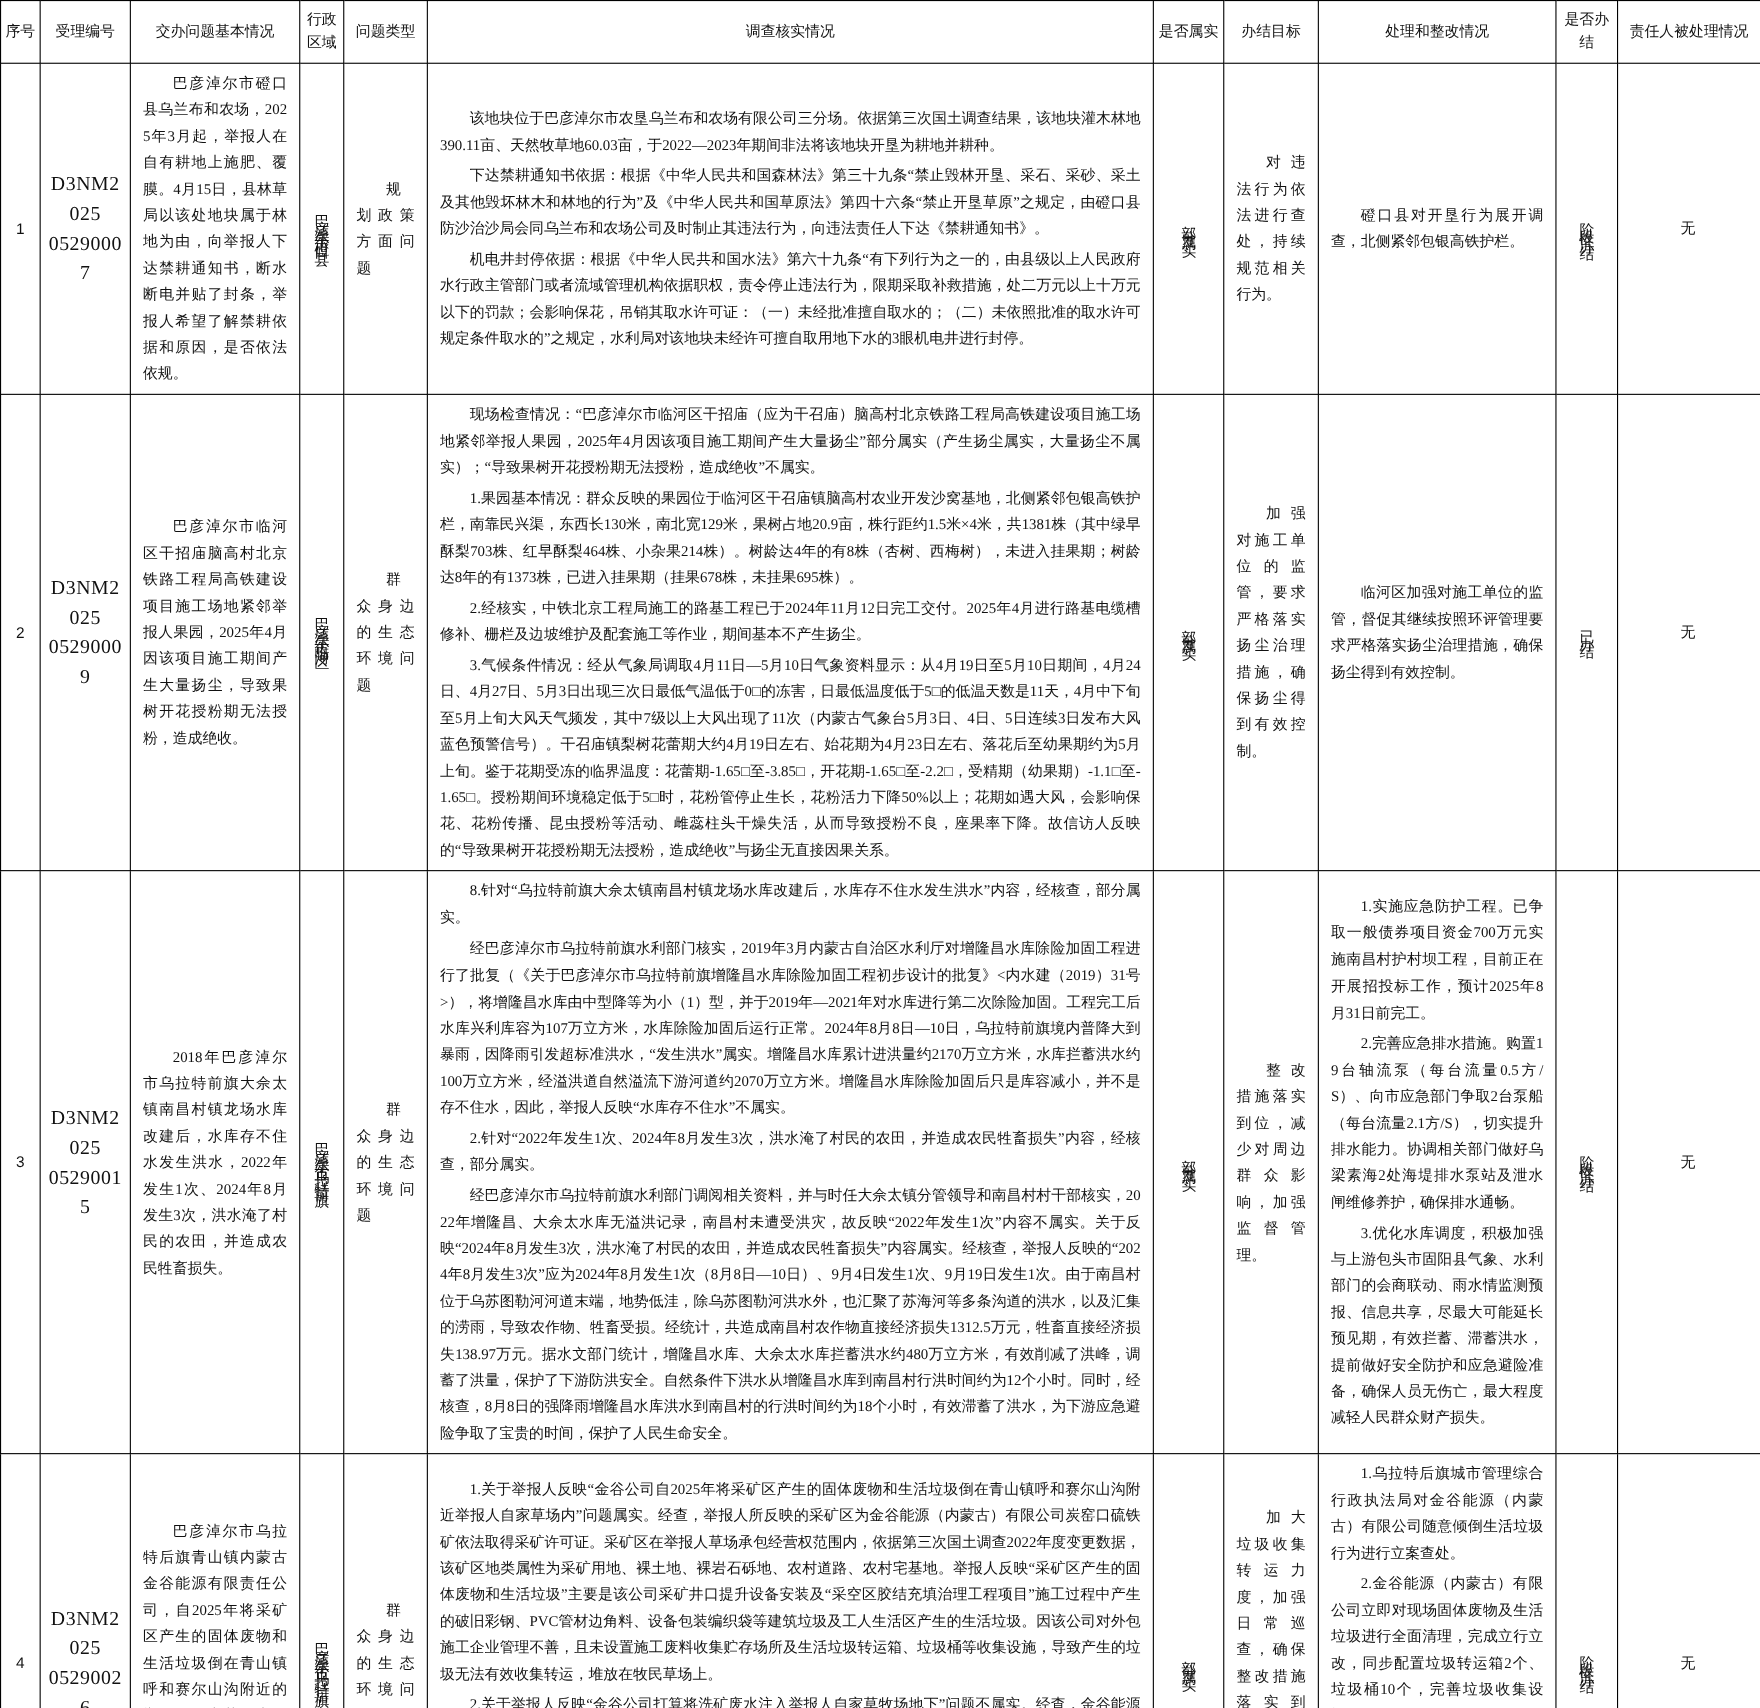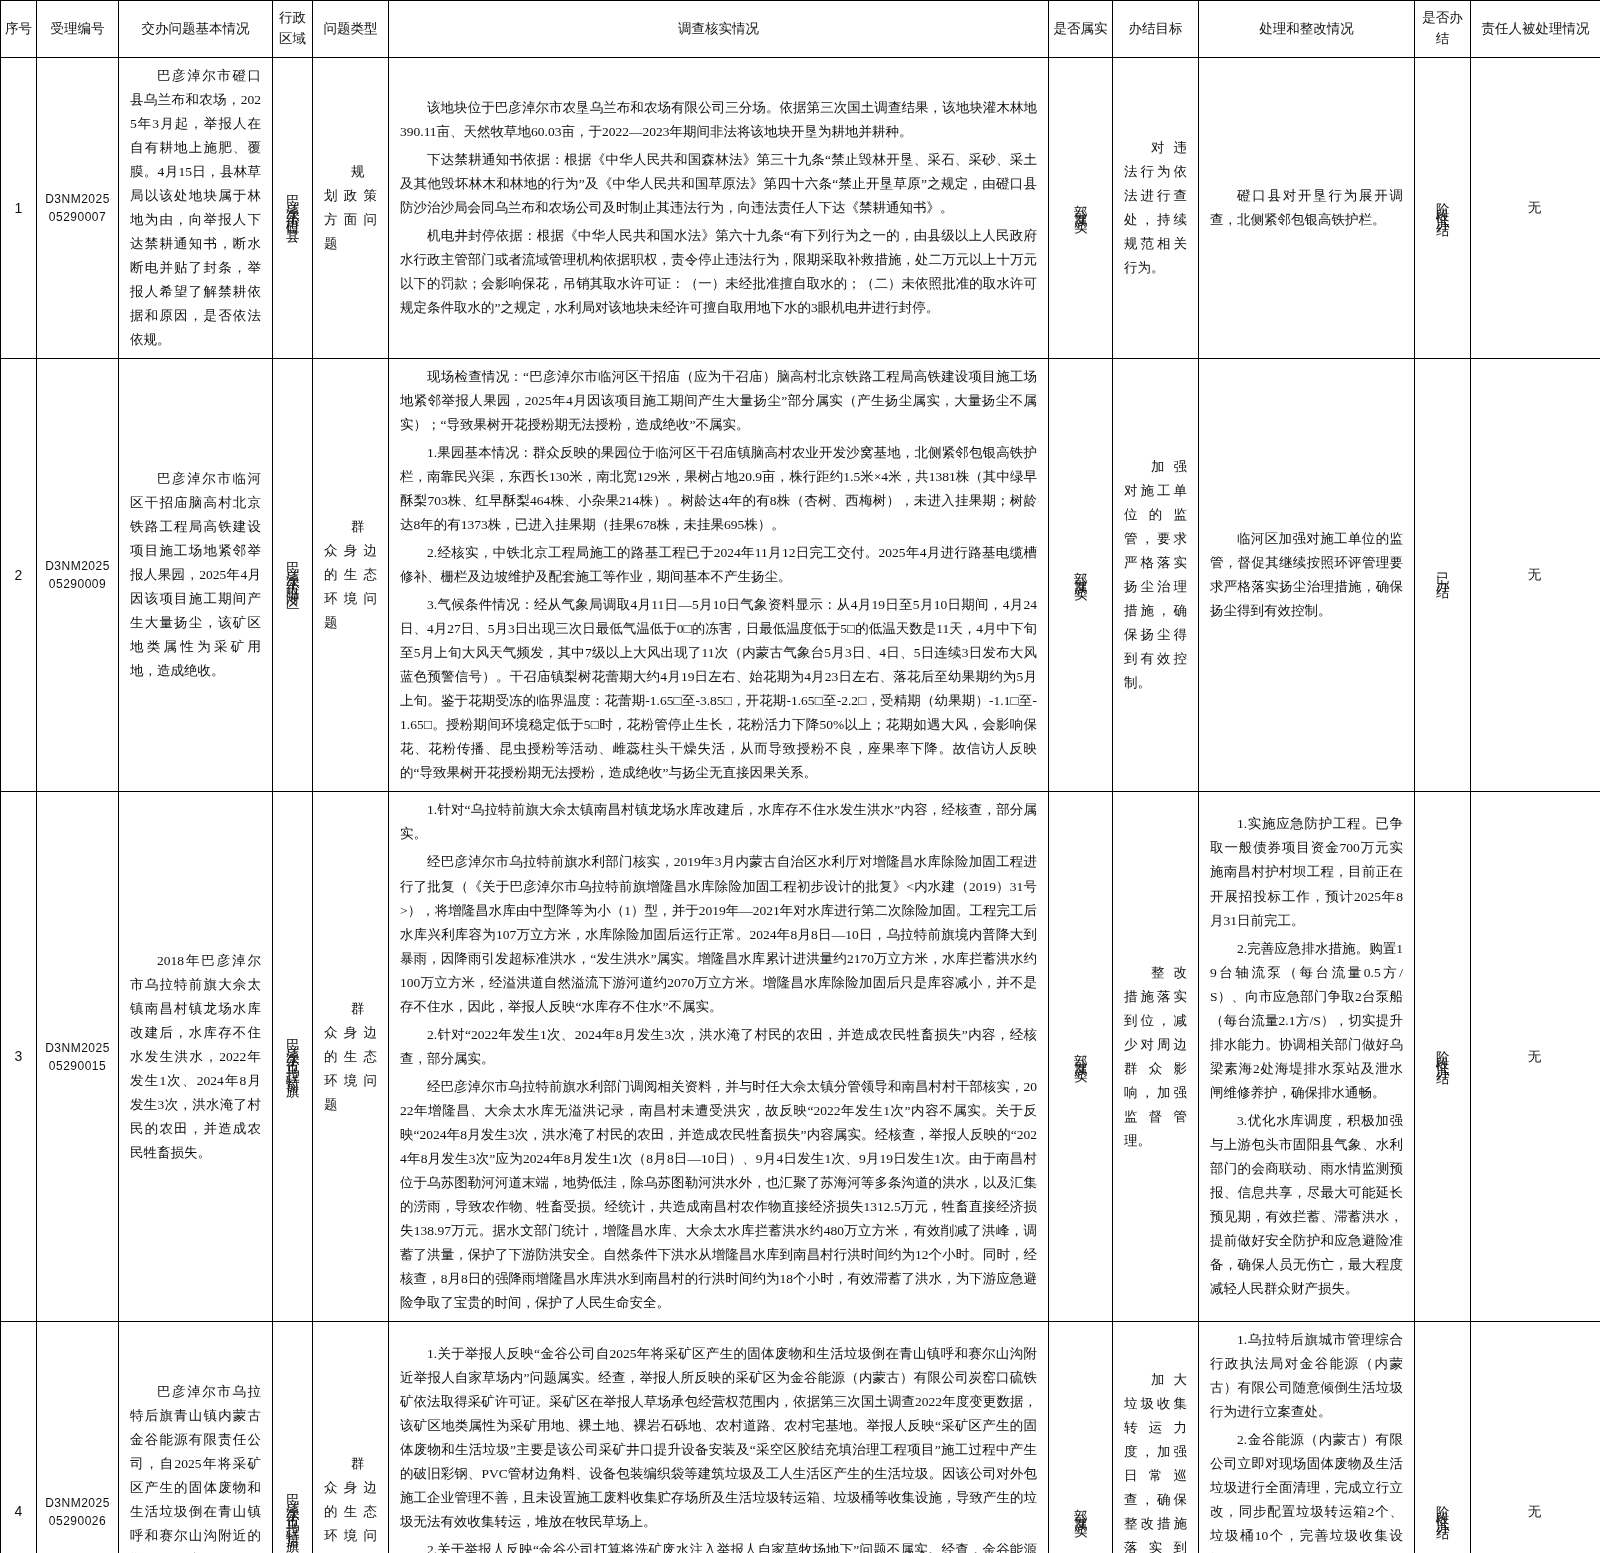--- a/index.html
+++ b/index.html
@@ -4,21 +4,21 @@
 <style>
   html,body{margin:0;padding:0;background:#ffffff;}
   .sheet{width:1600px;background:#ffffff;}
   table{width:1600px;border-collapse:collapse;table-layout:fixed;
         font-family:"Liberation Serif","DejaVu Serif",serif;color:#111;}
   th,td{border:1px solid #000;vertical-align:middle;padding:2px 7px;
         font-size:13.5px;line-height:1.78;word-break:break-all;overflow:hidden;}
   th{font-weight:400;text-align:center;line-height:1.55;padding:4px 2px;}
   .center{text-align:center;}
   .sans{font-family:"Liberation Sans","DejaVu Sans",sans-serif;}
-  .caseno{white-space:pre-line;font-size:12px;line-height:1.5;letter-spacing:.5px;}
+  .caseno{white-space:pre-line;font-size:18px;line-height:1.5;letter-spacing:.5px;font-family:Liberation Serif, serif;}
   .seq{font-size:14px;}
   td.just p{margin:4px;text-indent:2em;text-align:justify;}
   td.vcell{text-align:center;padding:2px 0;}
   .vert{writing-mode:vertical-rl;text-orientation:upright;display:inline-block;
         letter-spacing:5px;line-height:1.15;}
   .vert-wide{letter-spacing:6px;}
   td.acc{text-align:center;letter-spacing:2px;}
   tr{page-break-inside:avoid;}
 </style>
 </head>
@@ -80,21 +80,21 @@
           </td>
     <td class="vcell"><span class="vert">阶段性办结</span></td>
     <td class="acc">无</td>
   </tr>
 
   <tr style="height:410px">
     <td class="center sans seq">2</td>
     <td class="center sans caseno">D3NM2025
 05290009</td>
     <td class="just">
-            <p>巴彦淖尔市临河区干招庙脑高村北京铁路工程局高铁建设项目施工场地紧邻举报人果园，2025年4月因该项目施工期间产生大量扬尘，该矿区地类属性为采矿用地，造成绝收。</p>
+            <p>巴彦淖尔市临河区干招庙脑高村北京铁路工程局高铁建设项目施工场地紧邻举报人果园，2025年4月因该项目施工期间产生大量扬尘，导致果树开花授粉期无法授粉，造成绝收。</p>
           </td>
     <td class="vcell"><span class="vert">巴彦淖尔市临河区</span></td>
     <td class="just">
             <p>群众身边的生态环境问题</p>
           </td>
     <td class="just">
             <p>现场检查情况：“巴彦淖尔市临河区干招庙（应为干召庙）脑高村北京铁路工程局高铁建设项目施工场地紧邻举报人果园，2025年4月因该项目施工期间产生大量扬尘”部分属实（产生扬尘属实，大量扬尘不属实）；“导致果树开花授粉期无法授粉，造成绝收”不属实。</p>
             <p>1.果园基本情况：群众反映的果园位于临河区干召庙镇脑高村农业开发沙窝基地，北侧紧邻包银高铁护栏，南靠民兴渠，东西长130米，南北宽129米，果树占地20.9亩，株行距约1.5米×4米，共1381株（其中绿早酥梨703株、红早酥梨464株、小杂果214株）。树龄达4年的有8株（杏树、西梅树），未进入挂果期；树龄达8年的有1373株，已进入挂果期（挂果678株，未挂果695株）。</p>
             <p>2.经核实，中铁北京工程局施工的路基工程已于2024年11月12日完工交付。2025年4月进行路基电缆槽修补、栅栏及边坡维护及配套施工等作业，期间基本不产生扬尘。</p>
             <p>3.气候条件情况：经从气象局调取4月11日—5月10日气象资料显示：从4月19日至5月10日期间，4月24日、4月27日、5月3日出现三次日最低气温低于0□的冻害，日最低温度低于5□的低温天数是11天，4月中下旬至5月上旬大风天气频发，其中7级以上大风出现了11次（内蒙古气象台5月3日、4日、5日连续3日发布大风蓝色预警信号）。干召庙镇梨树花蕾期大约4月19日左右、始花期为4月23日左右、落花后至幼果期约为5月上旬。鉴于花期受冻的临界温度：花蕾期-1.65□至-3.85□，开花期-1.65□至-2.2□，受精期（幼果期）-1.1□至-1.65□。授粉期间环境稳定低于5□时，花粉管停止生长，花粉活力下降50%以上；花期如遇大风，会影响保花、花粉传播、昆虫授粉等活动、雌蕊柱头干燥失活，从而导致授粉不良，座果率下降。故信访人反映的“导致果树开花授粉期无法授粉，造成绝收”与扬尘无直接因果关系。</p>
@@ -115,21 +115,21 @@
     <td class="center sans caseno">D3NM2025
 05290015</td>
     <td class="just">
             <p>2018年巴彦淖尔市乌拉特前旗大佘太镇南昌村镇龙场水库改建后，水库存不住水发生洪水，2022年发生1次、2024年8月发生3次，洪水淹了村民的农田，并造成农民牲畜损失。</p>
           </td>
     <td class="vcell"><span class="vert">巴彦淖尔市乌拉特前旗</span></td>
     <td class="just">
             <p>群众身边的生态环境问题</p>
           </td>
     <td class="just">
-            <p>1.针对“乌拉特前旗大佘太镇南昌村镇龙场水库改建后，水库存不住水发生洪水”内容，经核查，部分属实。</p>
+            <p>8.针对“乌拉特前旗大佘太镇南昌村镇龙场水库改建后，水库存不住水发生洪水”内容，经核查，部分属实。</p>
             <p>经巴彦淖尔市乌拉特前旗水利部门核实，2019年3月内蒙古自治区水利厅对增隆昌水库除险加固工程进行了批复（《关于巴彦淖尔市乌拉特前旗增隆昌水库除险加固工程初步设计的批复》&lt;内水建（2019）31号&gt;），将增隆昌水库由中型降等为小（1）型，并于2019年—2021年对水库进行第二次除险加固。工程完工后水库兴利库容为107万立方米，水库除险加固后运行正常。2024年8月8日—10日，乌拉特前旗境内普降大到暴雨，因降雨引发超标准洪水，“发生洪水”属实。增隆昌水库累计进洪量约2170万立方米，水库拦蓄洪水约100万立方米，经溢洪道自然溢流下游河道约2070万立方米。增隆昌水库除险加固后只是库容减小，并不是存不住水，因此，举报人反映“水库存不住水”不属实。</p>
             <p>2.针对“2022年发生1次、2024年8月发生3次，洪水淹了村民的农田，并造成农民牲畜损失”内容，经核查，部分属实。</p>
             <p>经巴彦淖尔市乌拉特前旗水利部门调阅相关资料，并与时任大佘太镇分管领导和南昌村村干部核实，2022年增隆昌、大佘太水库无溢洪记录，南昌村未遭受洪灾，故反映“2022年发生1次”内容不属实。关于反映“2024年8月发生3次，洪水淹了村民的农田，并造成农民牲畜损失”内容属实。经核查，举报人反映的“2024年8月发生3次”应为2024年8月发生1次（8月8日—10日）、9月4日发生1次、9月19日发生1次。由于南昌村位于乌苏图勒河河道末端，地势低洼，除乌苏图勒河洪水外，也汇聚了苏海河等多条沟道的洪水，以及汇集的涝雨，导致农作物、牲畜受损。经统计，共造成南昌村农作物直接经济损失1312.5万元，牲畜直接经济损失138.97万元。据水文部门统计，增隆昌水库、大佘太水库拦蓄洪水约480万立方米，有效削减了洪峰，调蓄了洪量，保护了下游防洪安全。自然条件下洪水从增隆昌水库到南昌村行洪时间约为12个小时。同时，经核查，8月8日的强降雨增隆昌水库洪水到南昌村的行洪时间约为18个小时，有效滞蓄了洪水，为下游应急避险争取了宝贵的时间，保护了人民生命安全。</p>
           </td>
     <td class="vcell"><span class="vert">部分属实</span></td>
     <td class="just">
             <p>整改措施落实到位，减少对周边群众影响，加强监督管理。</p>
           </td>
     <td class="just">
             <p>1.实施应急防护工程。已争取一般债券项目资金700万元实施南昌村护村坝工程，目前正在开展招投标工作，预计2025年8月31日前完工。</p>

